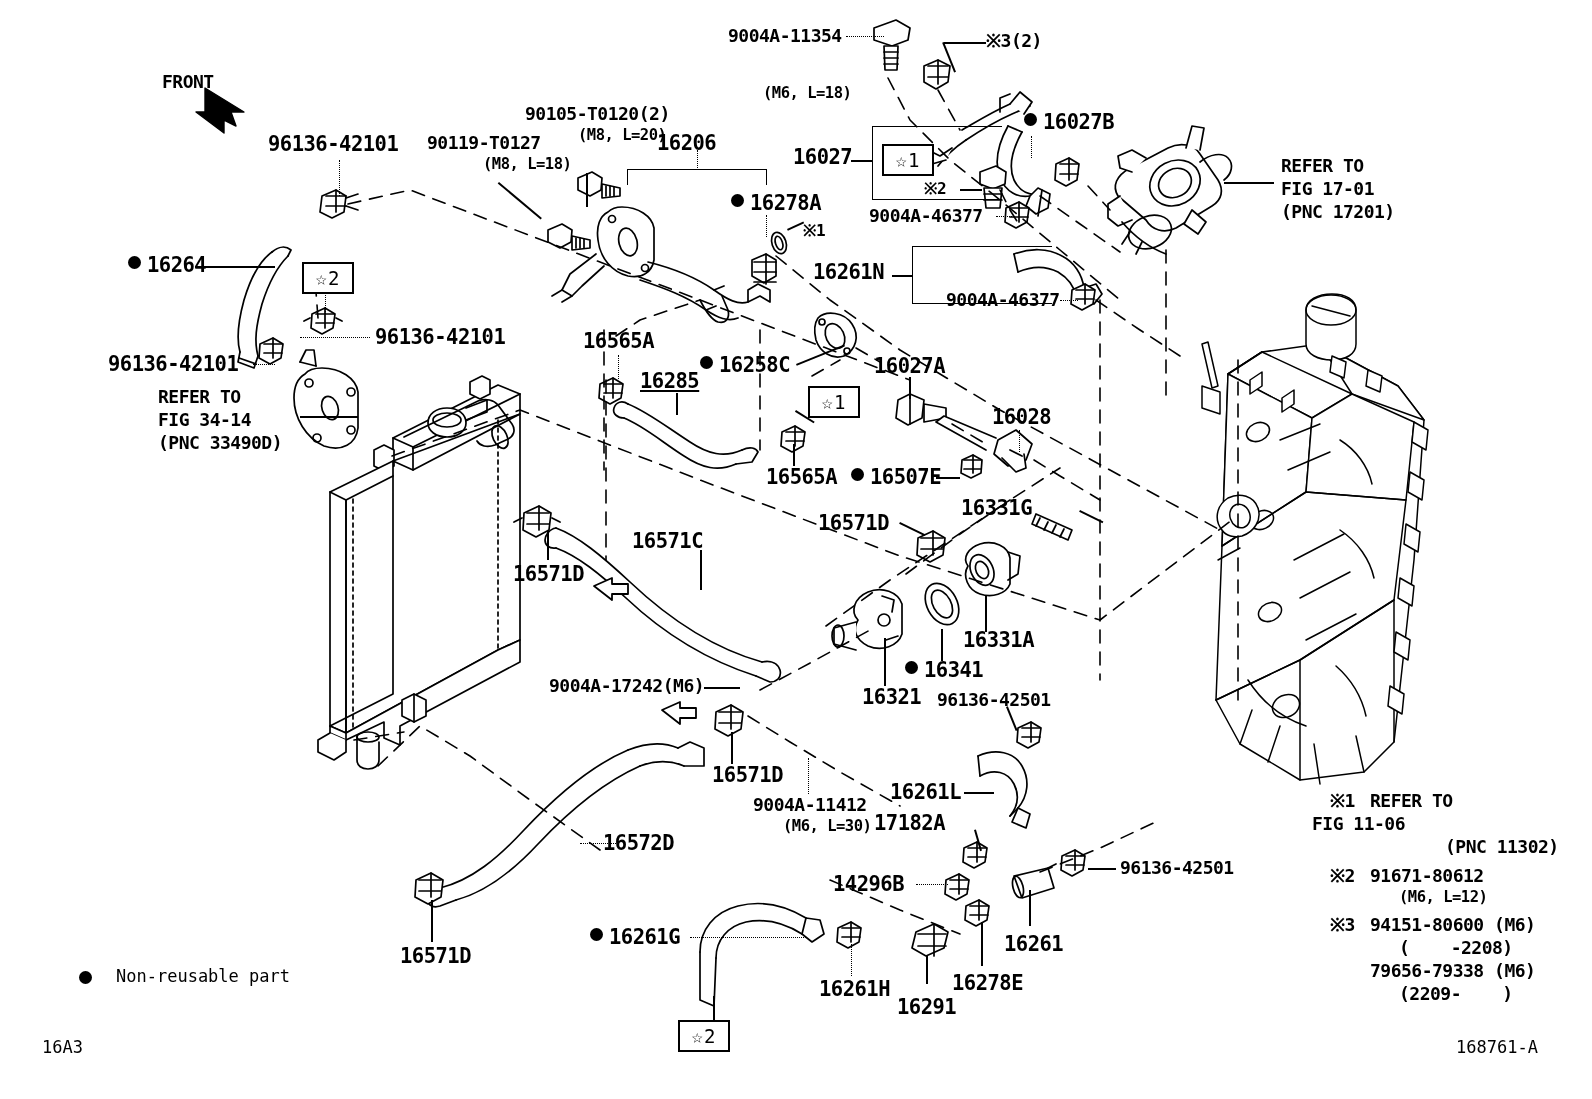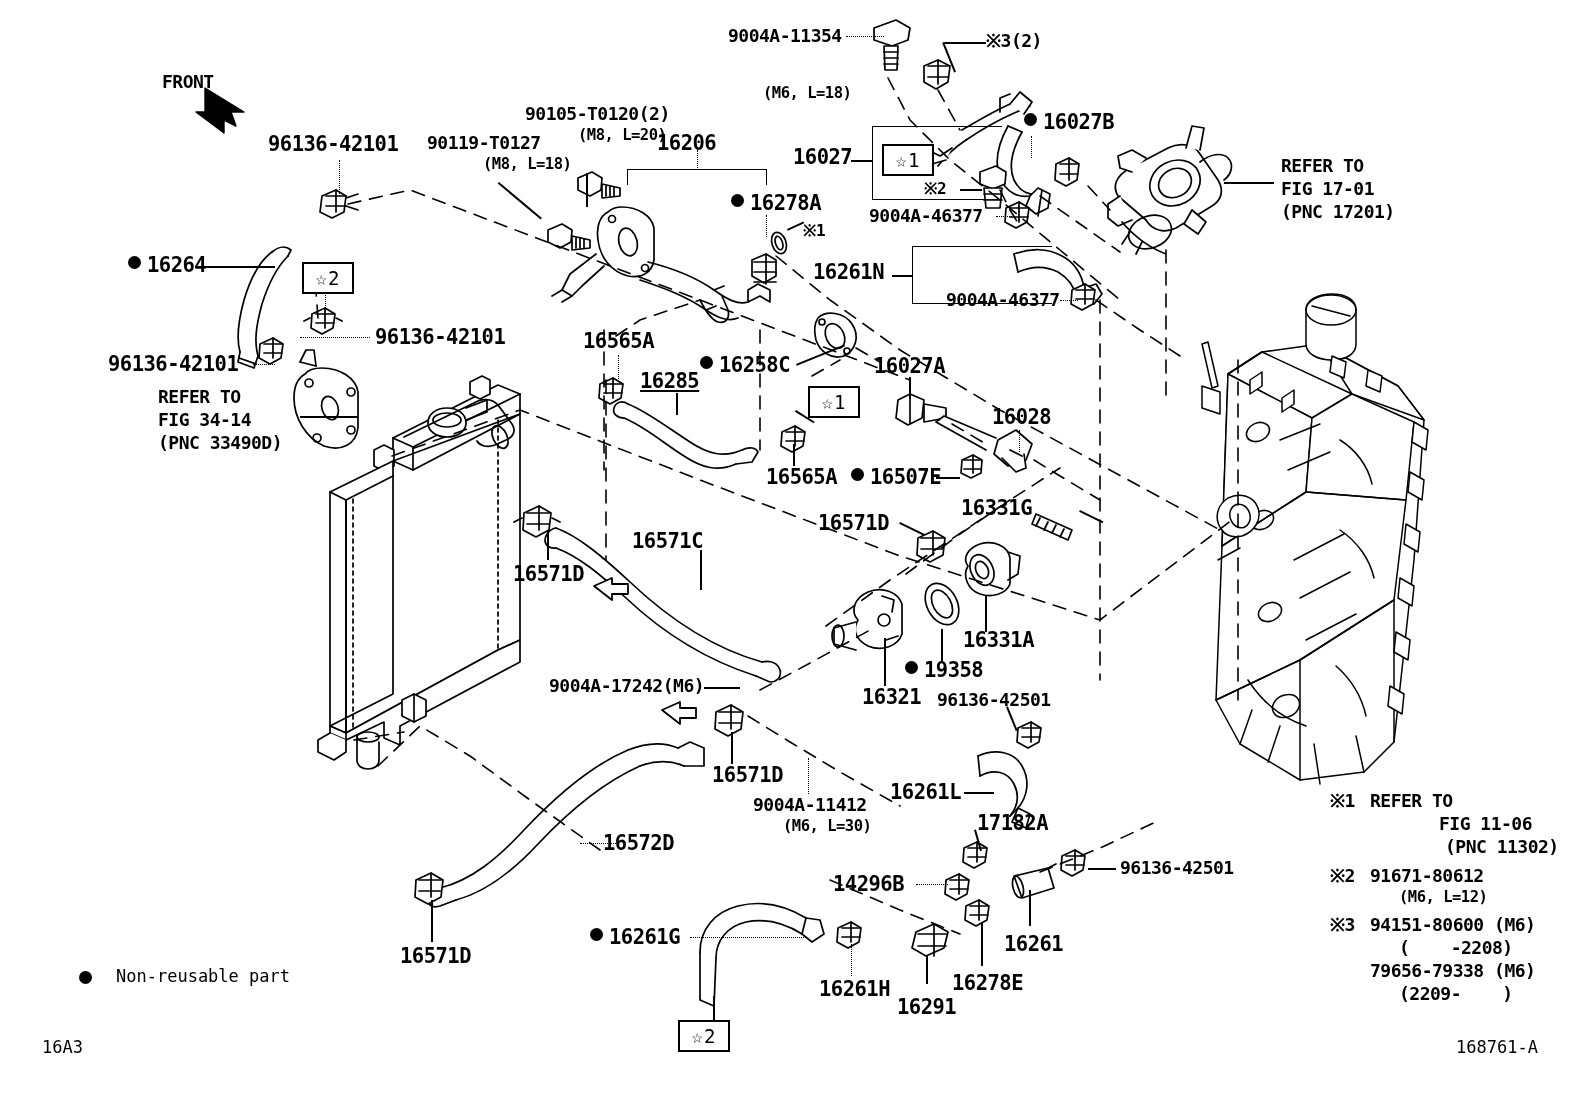--- a/index.html
+++ b/index.html
@@ -654,36 +654,36 @@
 
   <div class="lbl s20" style="left:818px; top:512px;">16571D</div>
 
   <div class="lbl s20" style="left:632px; top:530px;">16571C</div>
 
   <div class="lbl s20" style="left:513px; top:563px;">16571D</div>
 
   <div class="lbl s20" style="left:963px; top:629px;">16331A</div>
 
   <div class="dot" style="left:905px; top:661px;"></div>
-  <div class="lbl s20" style="left:924px; top:659px;">19358</div>
+  <div class="lbl s20" style="left:924px; top:659px;">16341</div>
 
   <div class="lbl s20" style="left:862px; top:686px;">16321</div>
 
   <div class="lbl s18" style="left:549px; top:676px;">9004A-17242(M6)</div>
 
   <div class="lbl s18" style="left:937px; top:690px;">96136-42501</div>
 
   <div class="lbl s20" style="left:712px; top:764px;">16571D</div>
 
   <div class="lbl s18" style="left:753px; top:795px;">9004A-11412</div>
   <div class="lbl s15 sub" style="left:783px; top:818px;">(M6, L=30)</div>
 
   <div class="lbl s20" style="left:890px; top:781px;">16261L</div>
 
-  <div class="lbl s20" style="left:977px; top:812px;">17182A</div>
+  <div class="lbl s20" style="left:874px; top:812px;">17182A</div>
 
   <div class="lbl s20" style="left:603px; top:832px;">16572D</div>
 
   <div class="lbl s20" style="left:833px; top:873px;">14296B</div>
 
   <div class="lbl s18" style="left:1120px; top:858px;">96136-42501</div>
 
   <div class="dot" style="left:590px; top:928px;"></div>
   <div class="lbl s20" style="left:609px; top:926px;">16261G</div>
 
@@ -692,21 +692,21 @@
   <div class="lbl s20" style="left:897px; top:996px;">16291</div>
 
   <div class="lbl s20" style="left:952px; top:972px;">16278E</div>
 
   <div class="lbl s20" style="left:1004px; top:933px;">16261</div>
 
   <div class="lbl s20" style="left:400px; top:945px;">16571D</div>
 
   <div class="lbl s18" style="left:1330px; top:791px;">※1</div>
   <div class="lbl s18" style="left:1370px; top:791px;">REFER TO</div>
-  <div class="lbl s18" style="left:1439px; top:814px;">FIG 11-06</div>
+  <div class="lbl s18" style="left:1312px; top:814px;">FIG 11-06</div>
   <div class="lbl s18" style="left:1445px; top:837px;">(PNC 11302)</div>
 
   <div class="lbl s18" style="left:1330px; top:866px;">※2</div>
   <div class="lbl s18" style="left:1370px; top:866px;">91671-80612</div>
   <div class="lbl s15 sub" style="left:1399px; top:889px;">(M6, L=12)</div>
 
   <div class="lbl s18" style="left:1330px; top:915px;">※3</div>
   <div class="lbl s18" style="left:1370px; top:915px;">94151-80600 (M6)</div>
   <div class="lbl s18" style="left:1399px; top:938px;">(    -2208)</div>
   <div class="lbl s18" style="left:1370px; top:961px;">79656-79338 (M6)</div>

